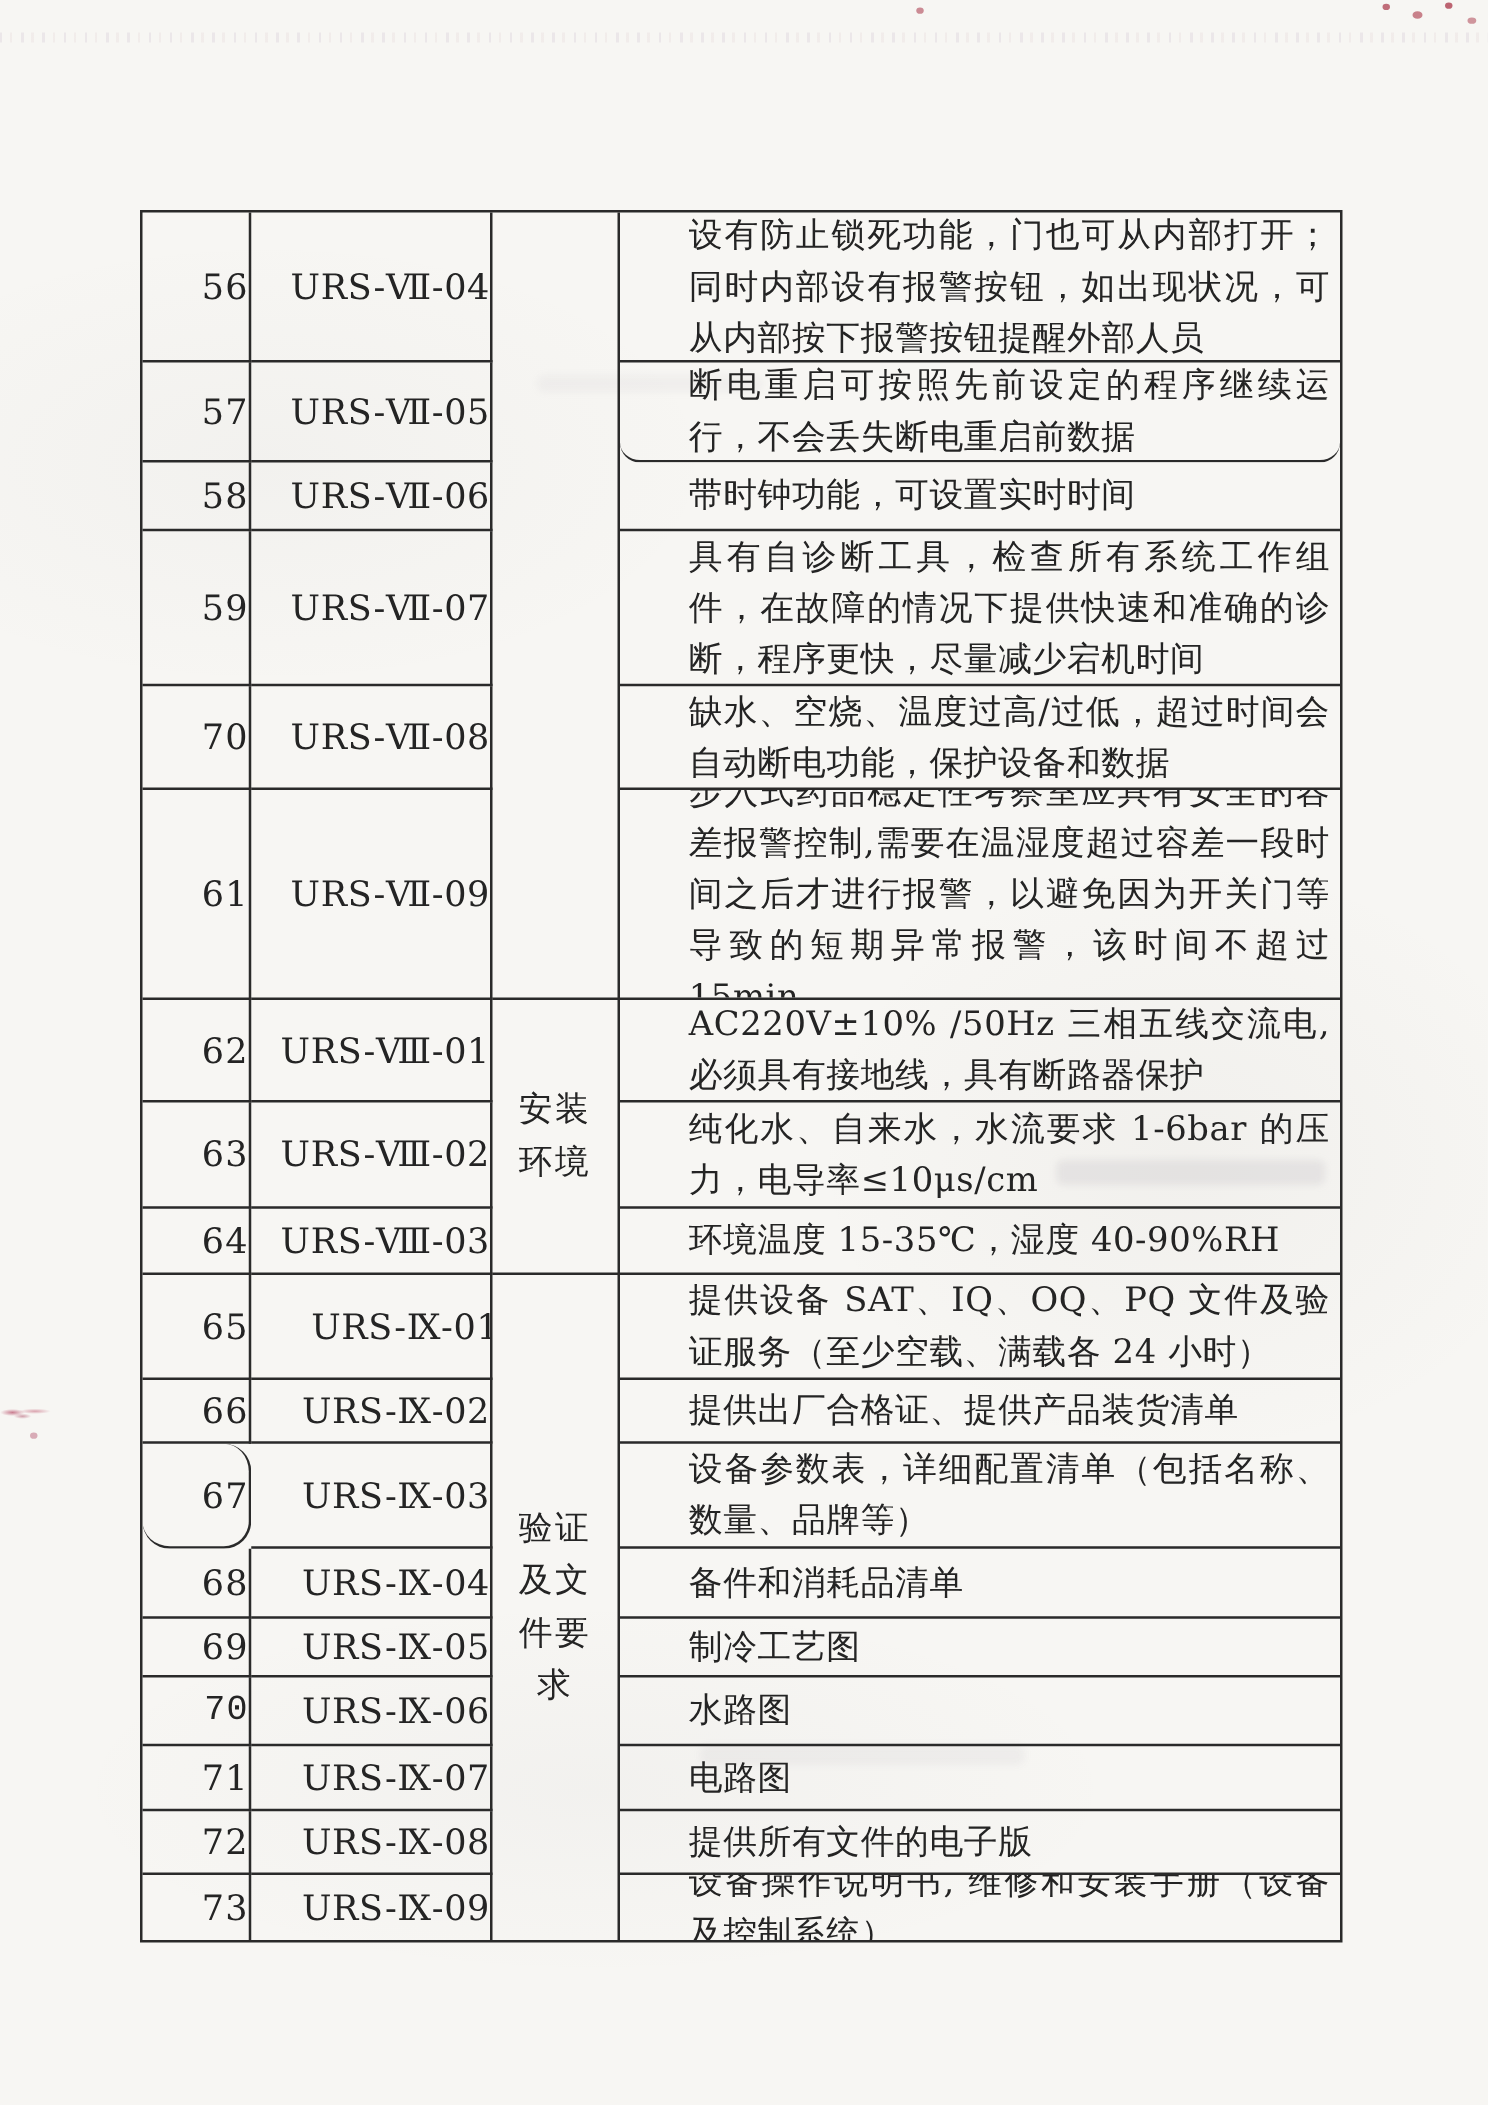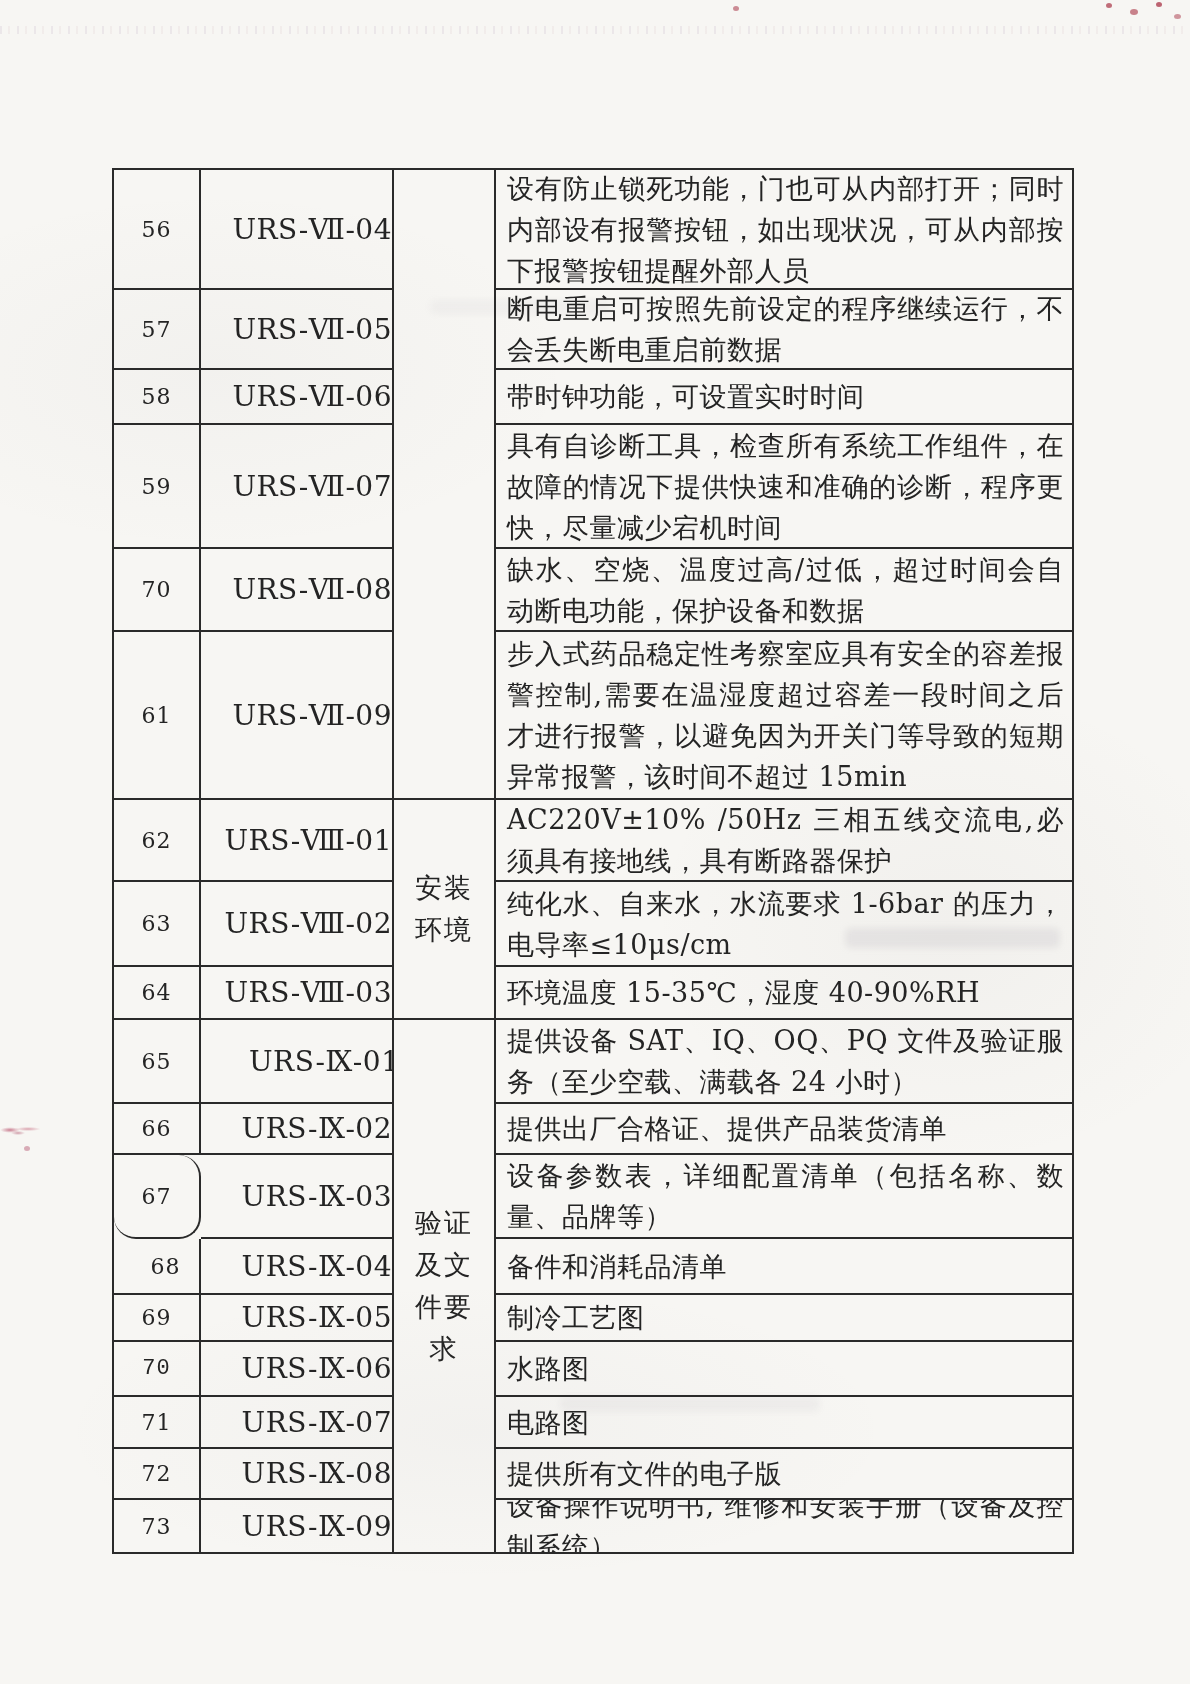--- a/index.html
+++ b/index.html
@@ -36,25 +36,25 @@
     background:transparent;
   }
   .cell{
     box-sizing:border-box;
     border-right:2px solid var(--line);
     border-bottom:2px solid var(--line);
     display:flex;
     align-items:center;
     overflow:hidden;
   }
-  .cell.c-desc{border-right:none;}
+  .cell.c-desc{border-right:none;padding-left:44px;}
   .cell.last-row{border-bottom:none;}
   .c-no .txt{
-    width:100%;text-align:center;
-    font-size:22px;letter-spacing:1px;
+    width:100%;text-align:right;
+    font-size:28px;letter-spacing:1px;
   }
   .c-code .txt{
     width:100%;text-align:right;
     font-size:28px;letter-spacing:0.5px;white-space:nowrap;
   }
   .c-cat{justify-content:center;}
   .c-cat .txt{
     width:100%;text-align:center;
     font-size:27px;line-height:42px;letter-spacing:2px;
     padding:0 8px;box-sizing:border-box;
@@ -118,21 +118,21 @@
       </div>
       <div class="cell c-desc" style="grid-area: 1 / 4 / span 1;">
         <div class="txt">设有防止锁死功能，门也可从内部打开；同时内部设有报警按钮，如出现状况，可从内部按下报警按钮提醒外部人员</div>
       </div>
       <div class="cell c-no" style="grid-area: 2 / 1 / span 1;">
         <div class="txt">57</div>
       </div>
       <div class="cell c-code" style="grid-area: 2 / 2 / span 1;">
         <div class="txt">URS-Ⅶ-05</div>
       </div>
-      <div class="cell c-desc" style="grid-area: 2 / 4 / span 1;">
+      <div class="cell c-desc" style="grid-area: 2 / 4 / span 1; border-radius: 16px;">
         <div class="txt">断电重启可按照先前设定的程序继续运行，不会丢失断电重启前数据</div>
       </div>
       <div class="cell c-no" style="grid-area: 3 / 1 / span 1;">
         <div class="txt">58</div>
       </div>
       <div class="cell c-code" style="grid-area: 3 / 2 / span 1;">
         <div class="txt">URS-Ⅶ-06</div>
       </div>
       <div class="cell c-desc" style="grid-area: 3 / 4 / span 1;">
         <div class="txt">带时钟功能，可设置实时时间</div>

